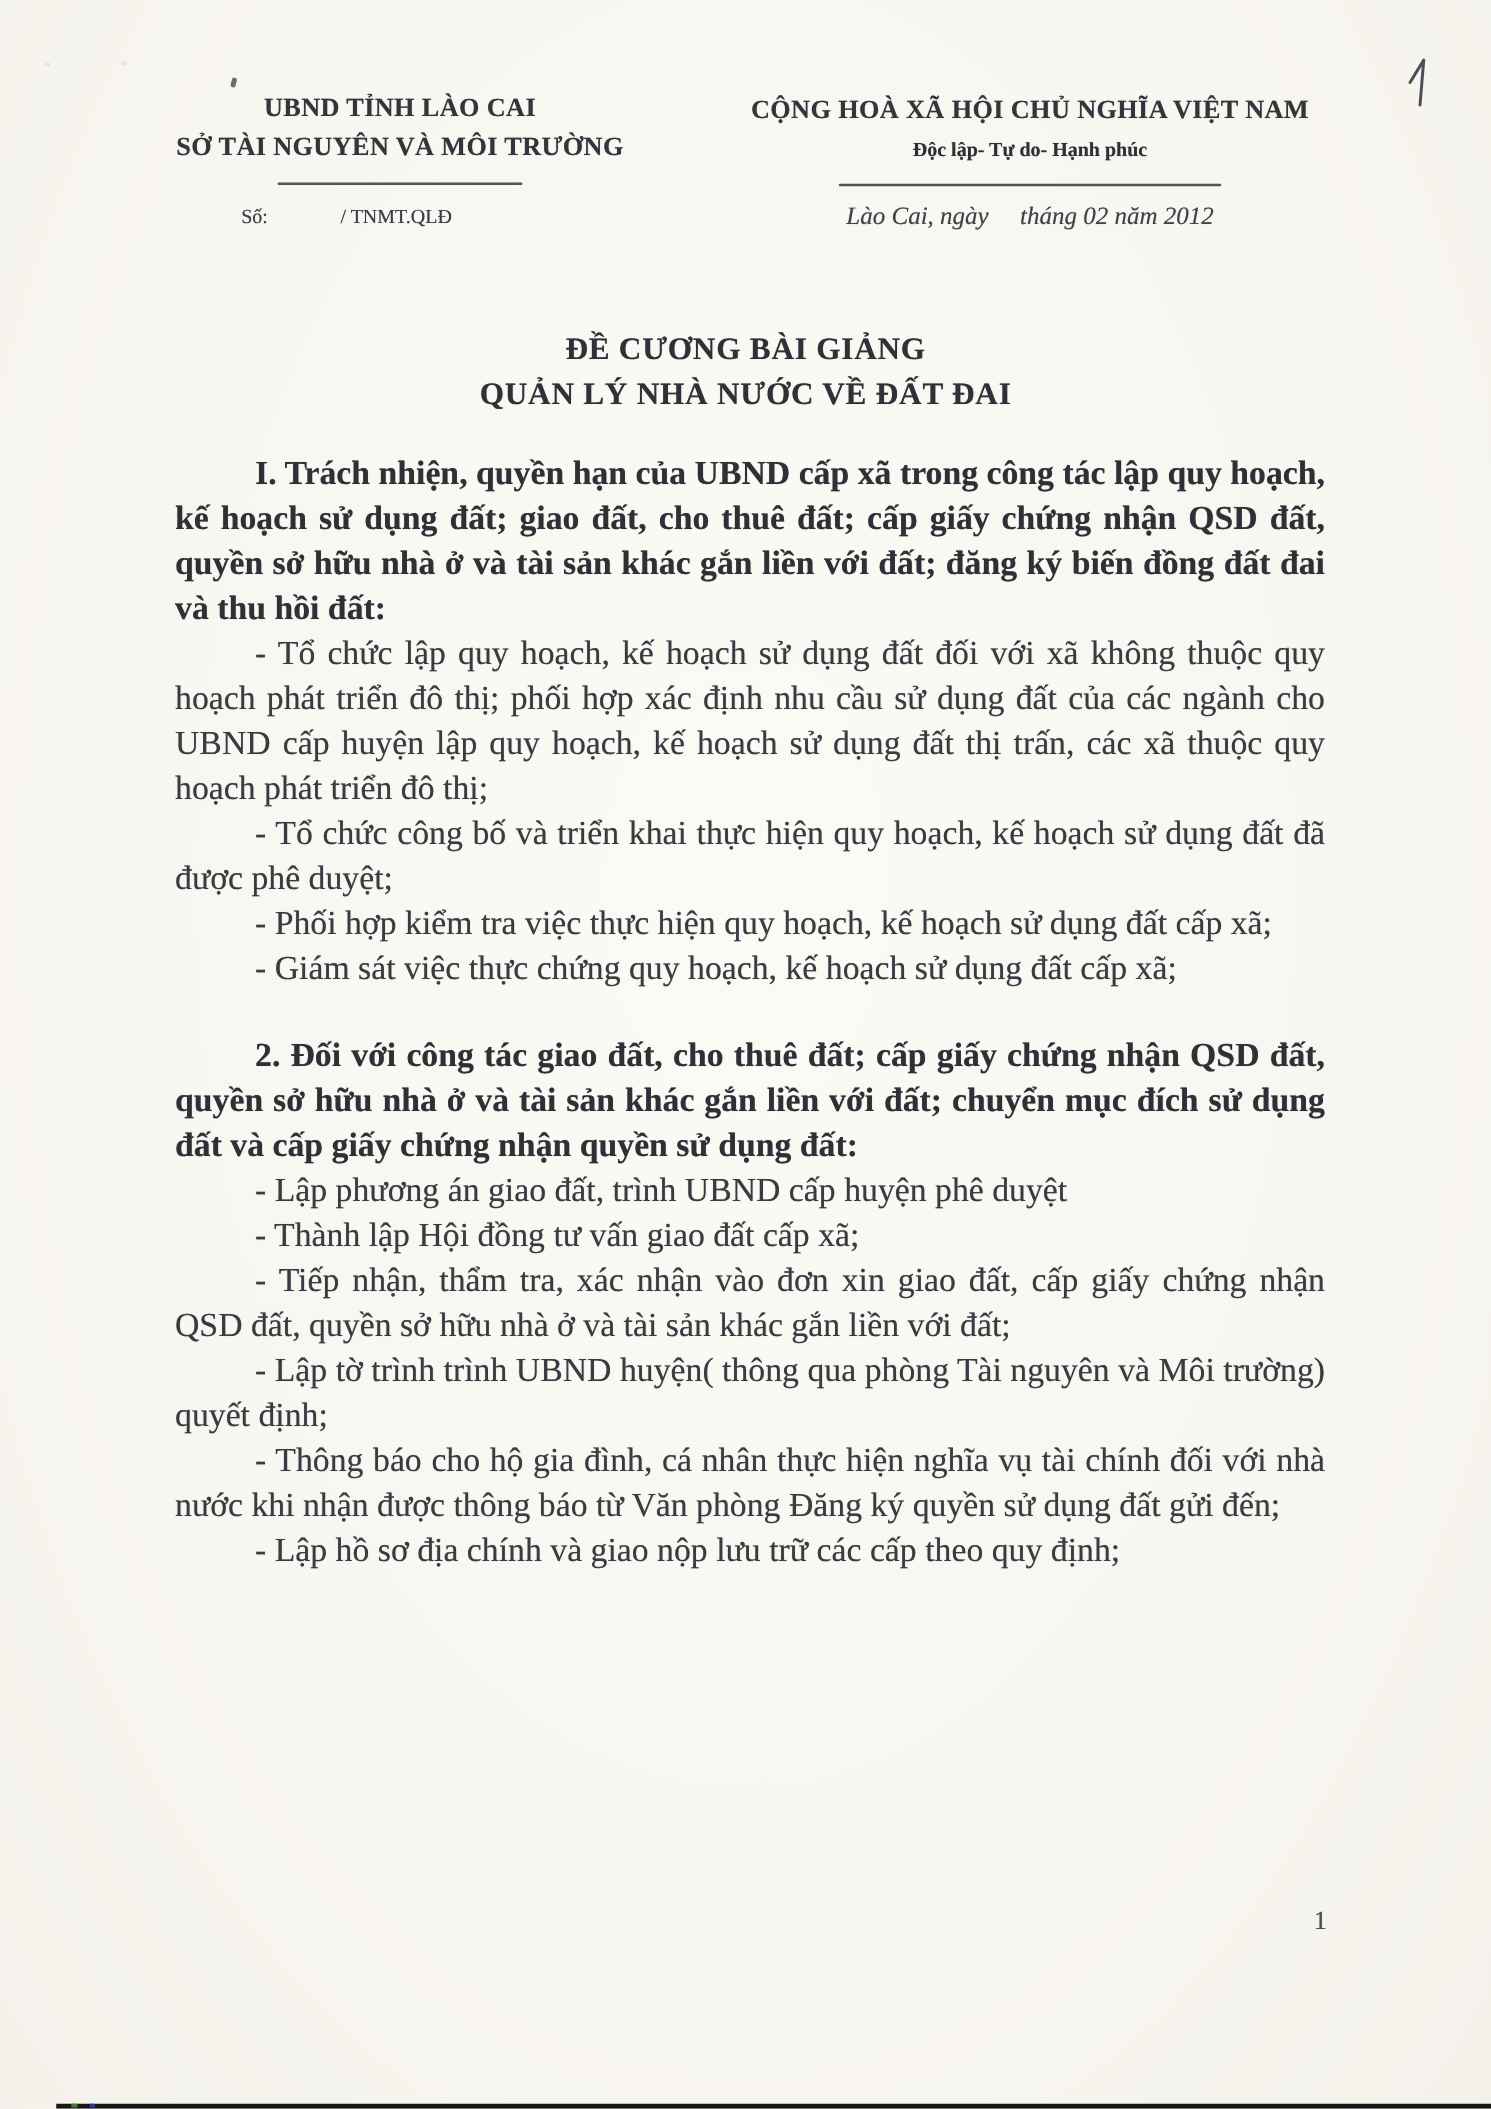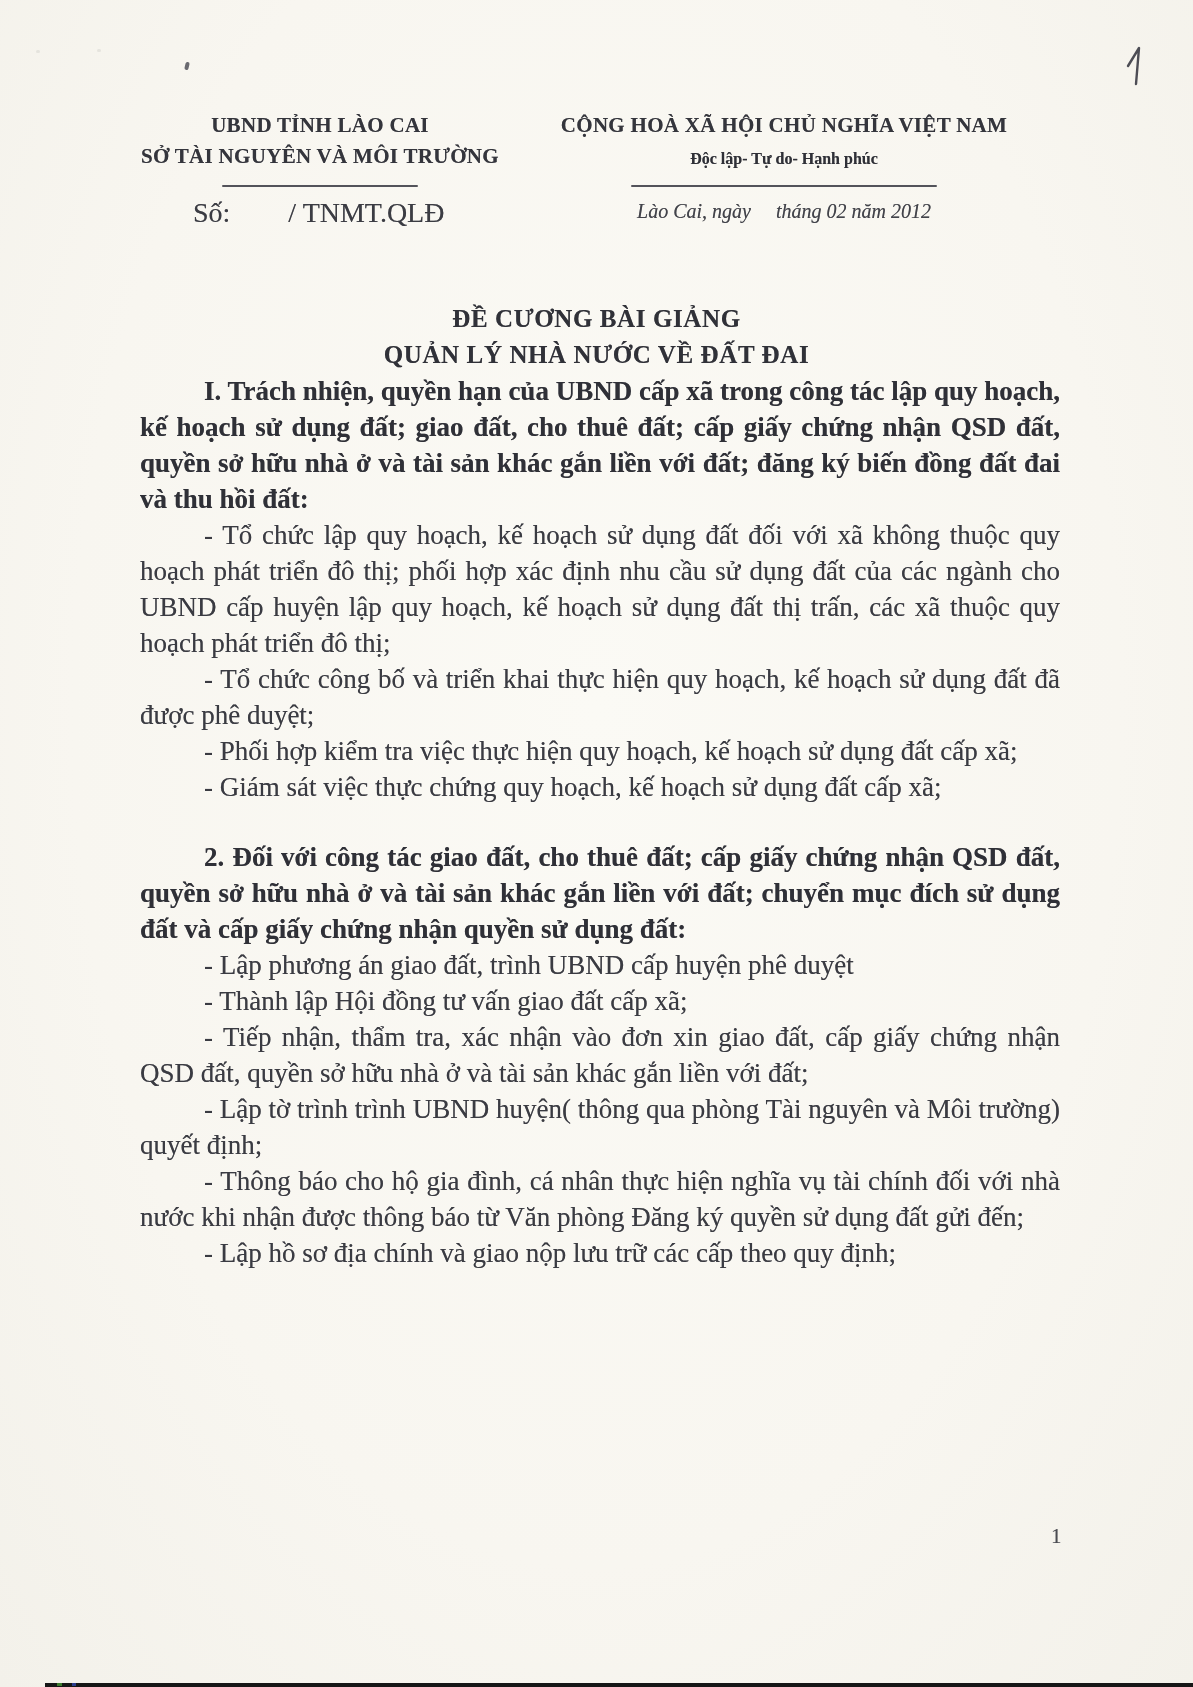--- a/index.html
+++ b/index.html
@@ -10,41 +10,41 @@
     width:1193px; height:1687px;
     overflow:hidden;
     background:#f9f7f1;
     background-image: radial-gradient(ellipse at 50% 42%, #fbfaf5 0%, #f8f6f0 62%, #f3f1ea 100%);
     font-family:"Liberation Serif","DejaVu Serif",serif;
     color:#3a3b42;
     text-shadow:0 0 0.6px rgba(60,61,68,.55);
   }
 
   
-  .hdr { display:flex; align-items:flex-start; margin-top:110px; }
+  .hdr { display:flex; align-items:flex-end; margin-top:71px;gap:40px; }
   .hdr-left  { width:430px; margin-left:105px; text-align:center; }
   .hdr-right { width:478px; margin-left:10px;  text-align:center; }
 
   .cap-s  { font-size:21px; font-weight:bold; line-height:31px; letter-spacing:.3px; color:#34353c; }
   .motto  { font-size:16px; font-weight:bold; line-height:30px; margin-top:3px; color:#2f3037; }
 
   .rule { height:2px; background:#53535a; border-radius:1px; }
   .rule-l { width:196px; margin:13px auto 0; }
   .rule-r { width:306px; margin:11px auto 0; }
 
-  .doc-no { margin-top:9px; font-size:28px; line-height:33px; text-align:left; padding-left:88px; color:#3b3c43; }
+  .doc-no { margin-top:9px; font-size:16px; line-height:33px; text-align:left; padding-left:88px; color:#3b3c43; }
   .doc-no .val { margin-left:58px; }
 
   .place-date { margin-top:8px; font-size:20px; font-style:italic; line-height:33px; white-space:pre-wrap; color:#42434a; }
 
   
   .title { margin-top:72px; text-align:center; font-weight:bold; font-size:25px; line-height:36px; letter-spacing:.6px; color:#303138; }
 
   
-  .body { padding-left:140px; padding-right:133px; }
+  .body { margin-top:26px; padding-left:140px; padding-right:133px; }
   .body p { margin:0; font-size:27px; line-height:36px; text-align:justify; text-indent:64px; }
   .bold-p { font-weight:bold; color:#2f3037; }
   .gap-l { margin-top:40px !important; }
   .gap-m { margin-top:34px !important;font-family:Liberation Serif, serif; }
 
   
   .pen-mark { position:absolute; left:1122px; top:44px; }
   .speck { position:absolute; left:185px; top:62px; width:4px; height:8px; background:#6a6a70; border-radius:2px; transform:rotate(14deg); }
   .dot-faint { position:absolute; width:4px; height:3px; background:#9a9a96; opacity:.18; border-radius:2px; }
   .d1 { left:36px; top:50px; } .d2 { left:97px; top:49px; }

